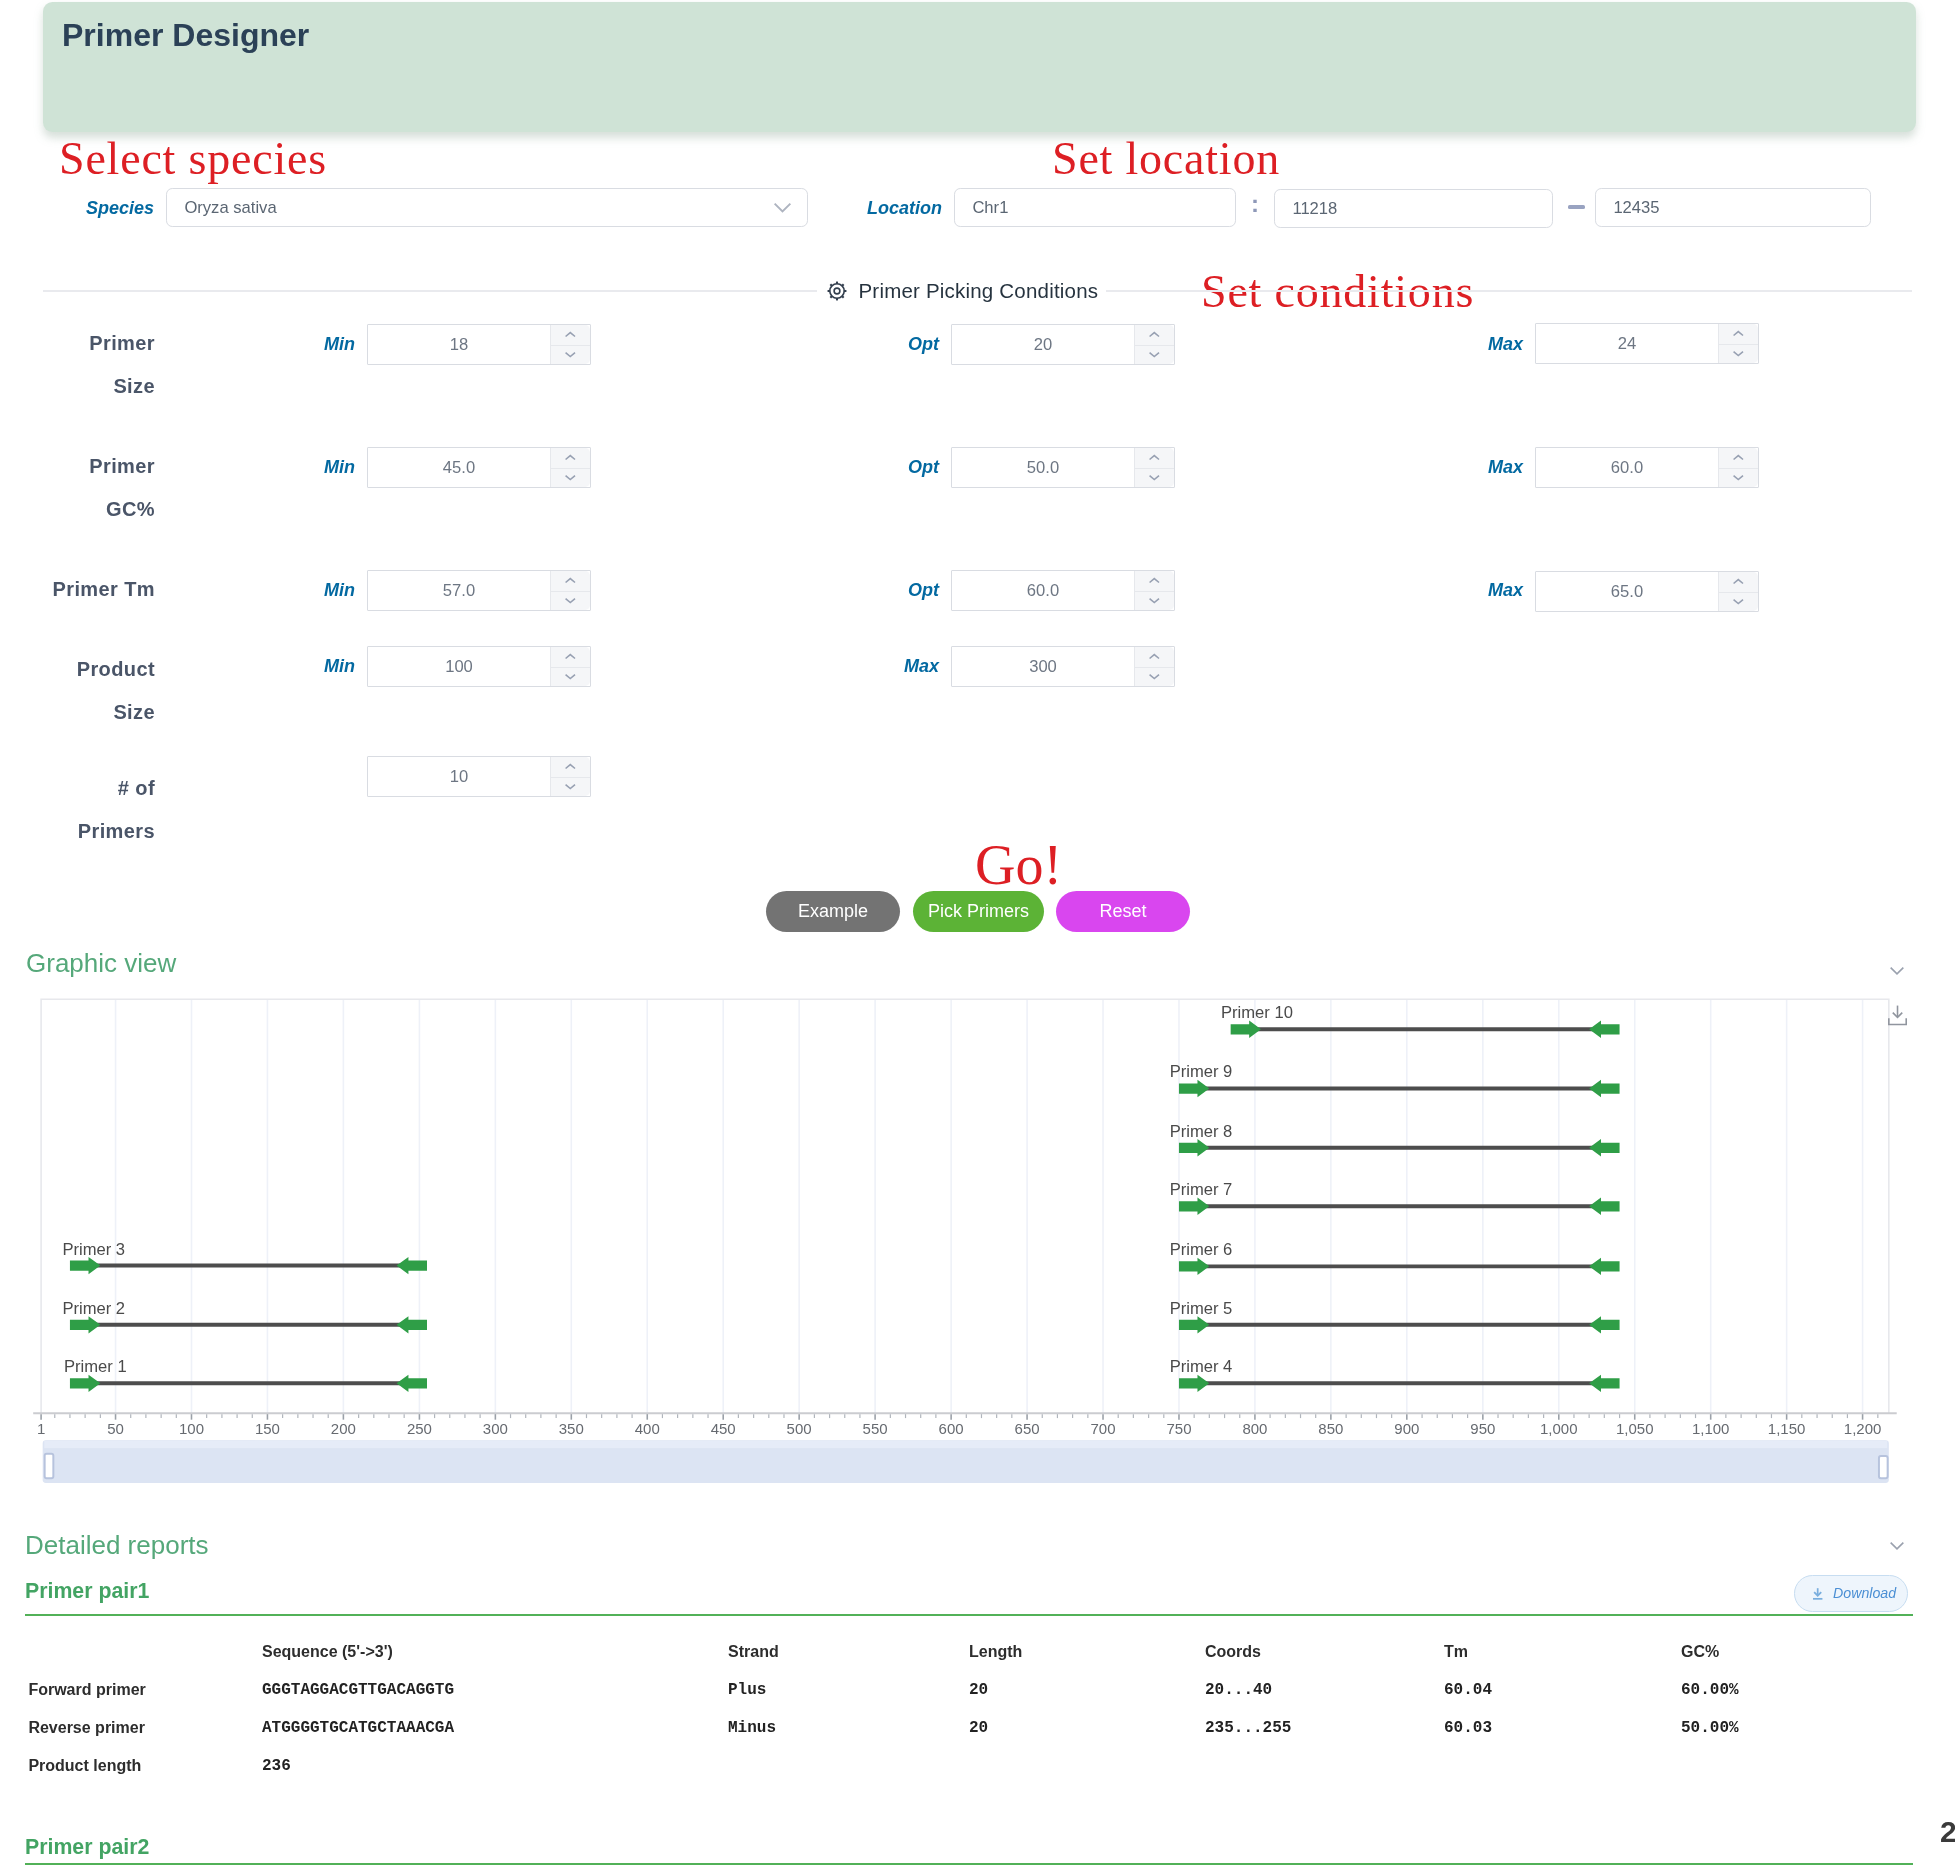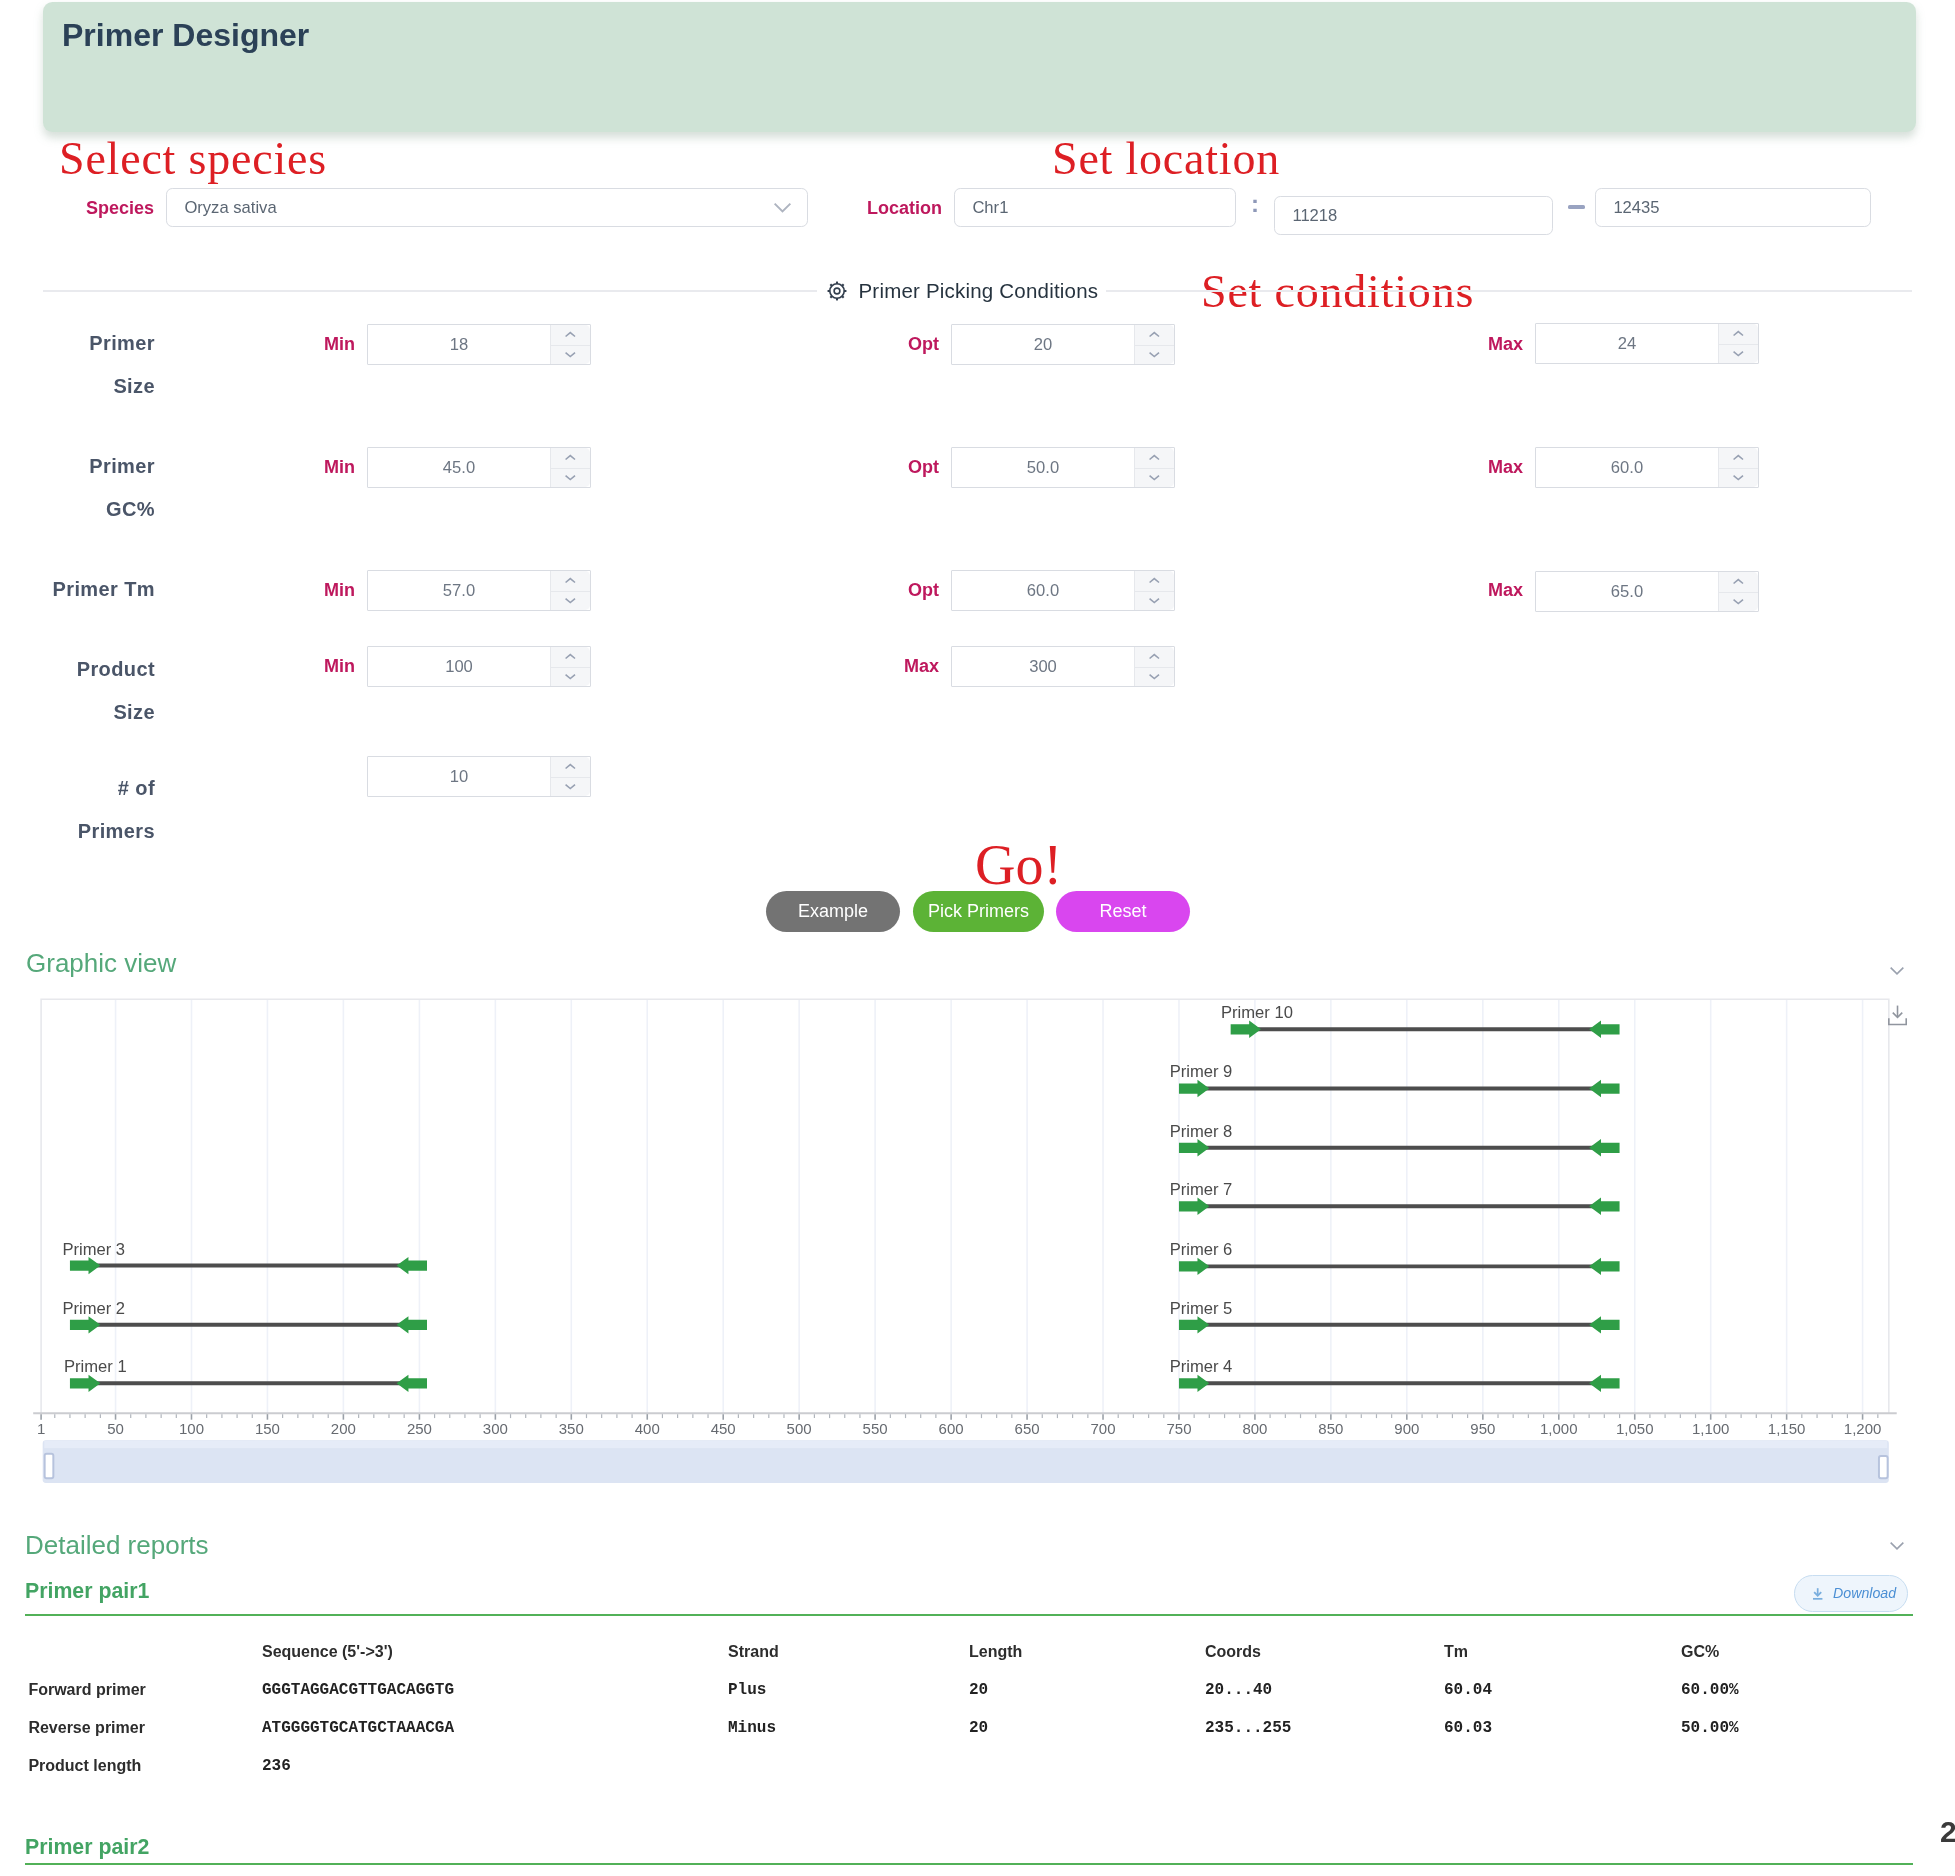--- a/index.html
+++ b/index.html
@@ -3,21 +3,21 @@
 <meta charset="utf-8">
 <style>
 html,body{margin:0;padding:0;background:#fff;}
 body{font-family:"Liberation Sans", sans-serif;}
 #page{position:relative;width:1956px;height:1876px;overflow:hidden;background:#fff;}
 .abs{position:absolute;}
 .banner{left:43px;top:1.6px;width:1873px;height:130px;background:#cfe3d6;border-radius:9.5px;box-shadow:0 5.5px 8px rgba(140,165,150,0.35);}
 .b-title{left:62px;top:17.4px;font-size:32px;font-weight:bold;color:#2b4157;}
 .b-sub{left:62px;top:67px;font-size:20px;color:#46586b;}
 .red{font-family:"Liberation Serif", serif;color:#dd1f24;}
-.flab{font-weight:bold;font-size:18px;color:#be185d;line-height:22px;}
+.flab{font-weight:bold;font-size:18px;color:#0369a1;line-height:22px;font-style:italic;}
 .rowlab{font-weight:bold;font-size:20px;color:#4a5568;line-height:43px;text-align:right;width:155px;left:0;letter-spacing:0.4px;}
 .txt{background:#fff;border:1.6px solid #d9dce2;border-radius:6.3px;height:37px;line-height:37px;font-size:16.6px;color:#5b6673;padding-left:17.4px;box-sizing:content-box;}
 .num{width:222px;height:39px;border:1.6px solid #d9dce2;border-radius:1px;background:#fff;}
 .num .val{position:absolute;left:0;top:0;width:182px;height:100%;text-align:center;line-height:39px;font-size:16.6px;color:#6d7683;}
 .num .spin{position:absolute;right:0;top:0;width:39px;height:100%;background:#f5f6f8;border-left:1.6px solid #e6e8ec;border-radius:0 4.7px 4.7px 0;}
 .num .spin .u,.num .spin .d{position:absolute;left:0;width:100%;height:50%;display:flex;align-items:center;justify-content:center;}
 .num .spin .u{top:0;border-bottom:0.8px solid #e6e8ec;}
 .num .spin .d{bottom:0;}
 .btn{height:41px;border-radius:20.5px;color:#fff;font-size:18px;text-align:center;line-height:41px;}
 .ghead{font-size:26px;color:#55a87a;}
@@ -39,21 +39,21 @@
   <div class="abs red" style="left:975px;top:836px;font-size:56px;line-height:58px;">Go!</div>
 
   <div class="abs flab" style="left:0px;top:197px;width:154px;text-align:right;">Species</div>
   <div class="abs txt" style="left:166px;top:188px;width:623px;">Oryza sativa</div>
   <svg class="abs" style="left:773px;top:202px;" width="19" height="11" viewBox="0 0 24 14">
       <polyline points="2,2 12,12 22,2" fill="none" stroke="#aeb4c0" stroke-width="2.5"></polyline>
     </svg>
   <div class="abs flab" style="left:782px;top:197px;width:160px;text-align:right;">Location</div>
   <div class="abs txt" style="left:954px;top:188px;width:263px;">Chr1</div>
   <div class="abs" style="left:1251px;top:190px;font-size:24px;font-weight:bold;color:#8e98b8;">:</div>
-  <div class="abs txt" style="left:1274px;top:196px;width:260px;">11218</div>
+  <div class="abs txt" style="left:1274px;top:189px;width:260px;">11218</div>
   <div class="abs" style="left:1568px;top:205px;width:16.6px;height:4px;background:#99a3c1;border-radius:1.6px;"></div>
   <div class="abs txt" style="left:1595px;top:188px;width:257px;">12435</div>
 
   <div class="abs" style="left:43px;top:290px;width:1869px;height:1.6px;background:#e9eaee;"></div>
   <div class="abs" style="left:817px;top:275px;background:#fff;height:32px;display:flex;align-items:center;padding:0 8px;">
     <svg width="24" height="24" viewBox="0 0 30 30" style="margin-right:9.5px;">
       <g fill="none" stroke="#333f4e" stroke-width="2">
         <circle cx="15" cy="15" r="9"></circle>
         <circle cx="15" cy="15" r="3.6"></circle>
         <g stroke-width="2.6">

